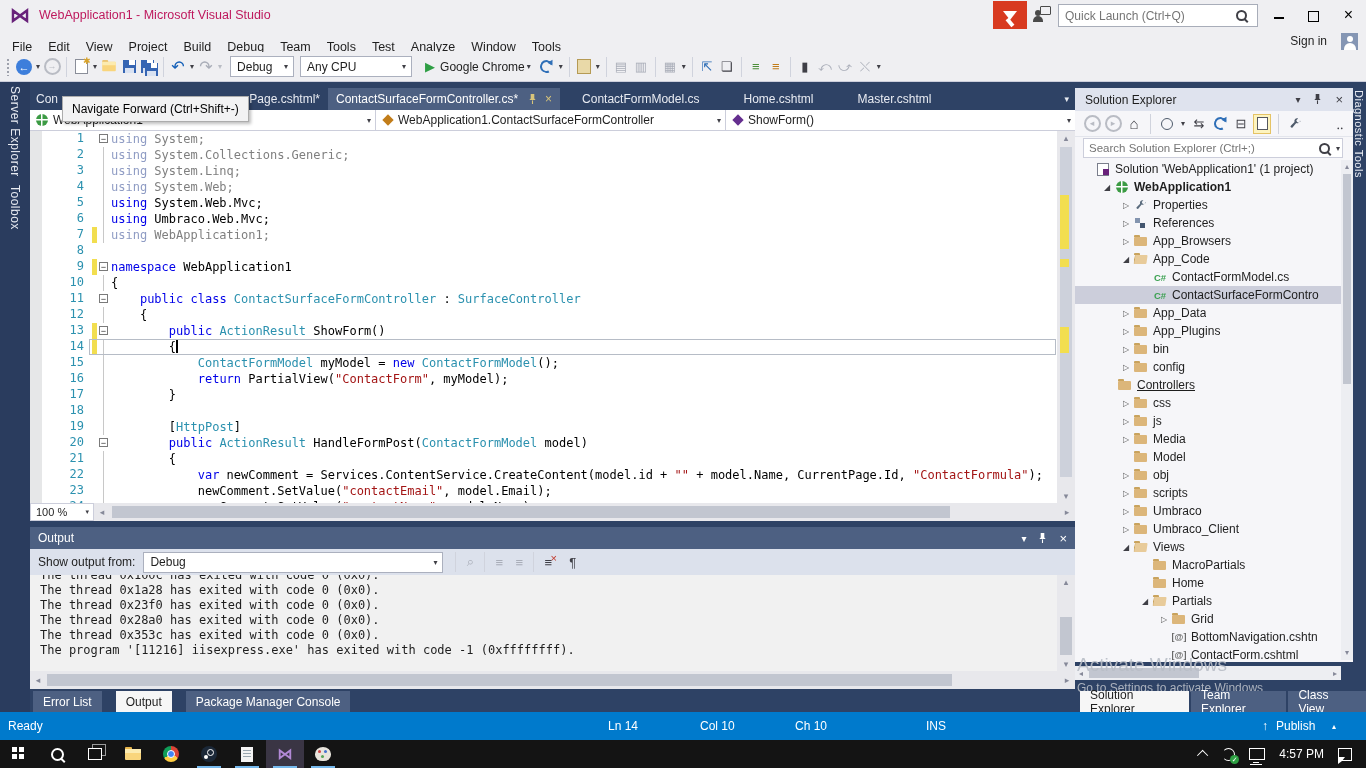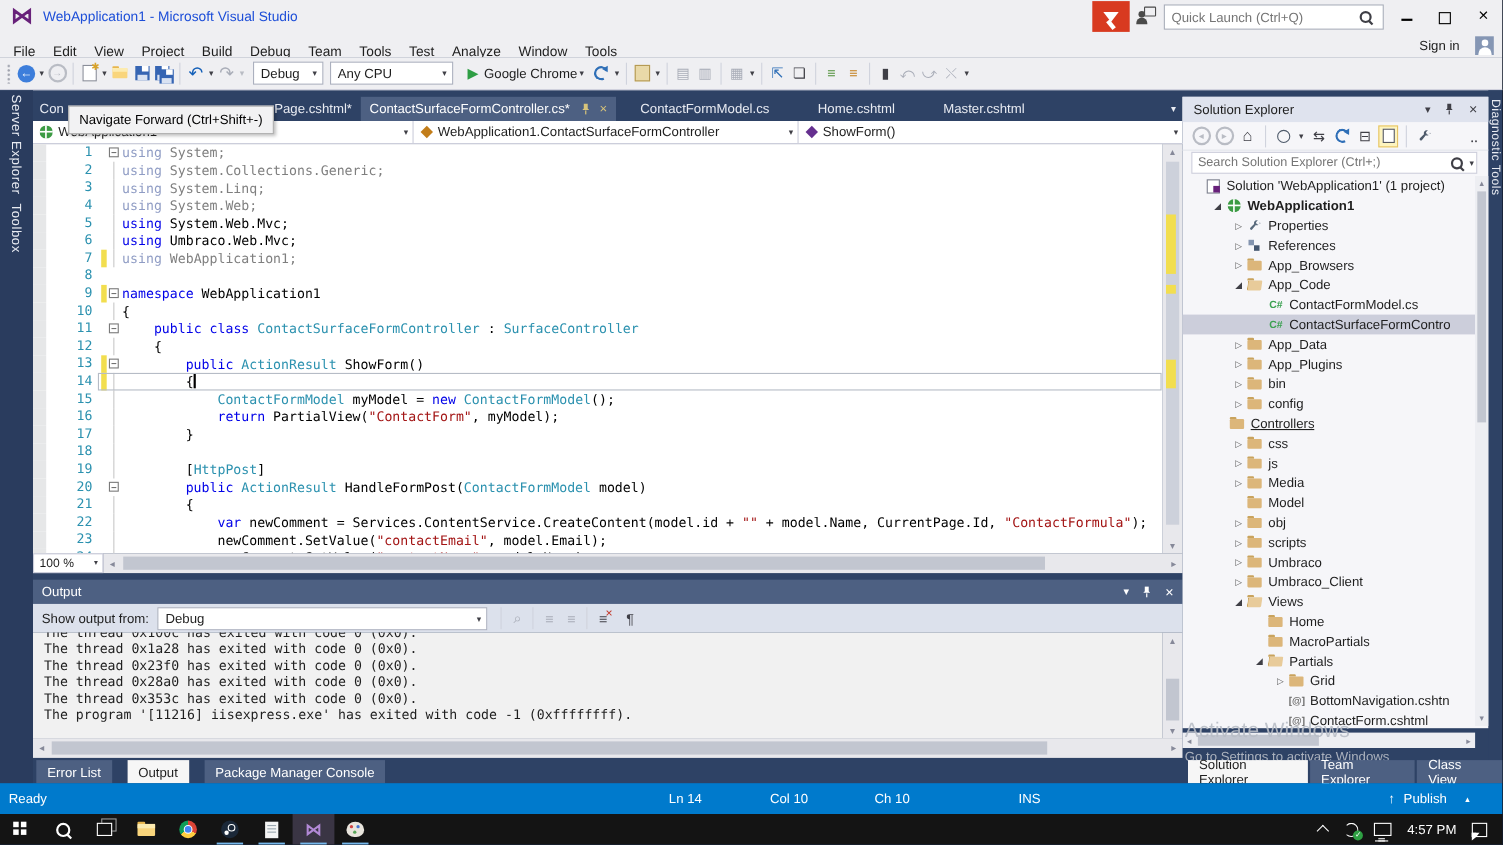--- a/index.html
+++ b/index.html
@@ -1,20 +1,20 @@
 <!DOCTYPE html>
 <html><head>
 <meta charset="utf-8">
 <style>
   html,body{margin:0;padding:0;background:#000;}
   #screen{position:relative;width:1366px;height:768px;background:#2E4265;font-family:"Liberation Sans",sans-serif;overflow:hidden;}
   
   .titlebar{position:absolute;left:0;top:0;width:1366px;height:30px;background:#EFEFF2;display:flex;align-items:center;}
   .vslogo{color:#68217A;font-size:20px;font-weight:bold;margin:0 9px 0 10px;line-height:28px;}
-  .wintitle{font-size:12.5px;color:#1d4ed8;}
+  .wintitle{font-size:12.5px;color:#be185d;}
   .feedback-btn{position:absolute;left:993px;top:1px;width:34px;height:28px;background:#D83A20;display:flex;align-items:center;justify-content:center;}
   .funnel{width:0;height:0;border-left:7px solid transparent;border-right:7px solid transparent;border-top:9px solid #fff;position:relative;}
   .funnel::after{content:'';position:absolute;left:-2px;top:-2px;width:4px;height:9px;background:#fff;transform:rotate(-40deg);}
   .fb-person{position:absolute;left:1033px;top:6px;width:18px;height:18px;}
   .fb-person .bub{position:absolute;right:0;top:0;width:9px;height:7px;border:1.5px solid #4A4A4A;border-radius:1px;}
   .fb-person .hd{position:absolute;left:2px;top:4px;width:6px;height:6px;border-radius:50%;background:#4A4A4A;}
   .fb-person .bd{position:absolute;left:0;top:10px;width:10px;height:6px;border-radius:5px 5px 0 0;background:#4A4A4A;}
   .quicklaunch{position:absolute;left:1058px;top:4px;width:198px;height:21px;background:#fff;border:1px solid #A8ADB9;display:flex;align-items:center;}
   .quicklaunch input{border:none;outline:none;flex:1;font-size:12px;color:#666;padding:0 6px;font-family:"Liberation Sans",sans-serif;background:transparent;}
   .mag{width:7px;height:7px;border:2px solid #3F3F46;border-radius:50%;position:relative;flex:none;}
@@ -813,26 +813,26 @@
           <span class="lbl">Umbraco_Client</span>
         </div>
         <div class="trow" style="padding-left: 44px;">
           <span class="arrow exp">◢</span>
           <span class="tic folder-open"></span>
           <span class="lbl">Views</span>
         </div>
         <div class="trow" style="padding-left: 63px;">
           <span class="arrow"></span>
           <span class="tic folder"></span>
-          <span class="lbl">Home</span>
+          <span class="lbl">MacroPartials</span>
         </div>
         <div class="trow" style="padding-left: 63px;">
           <span class="arrow"></span>
           <span class="tic folder"></span>
-          <span class="lbl">MacroPartials</span>
+          <span class="lbl">Home</span>
         </div>
         <div class="trow" style="padding-left: 63px;">
           <span class="arrow exp">◢</span>
           <span class="tic folder-open"></span>
           <span class="lbl">Partials</span>
         </div>
         <div class="trow" style="padding-left: 82px;">
           <span class="arrow">▷</span>
           <span class="tic folder"></span>
           <span class="lbl">Grid</span>

